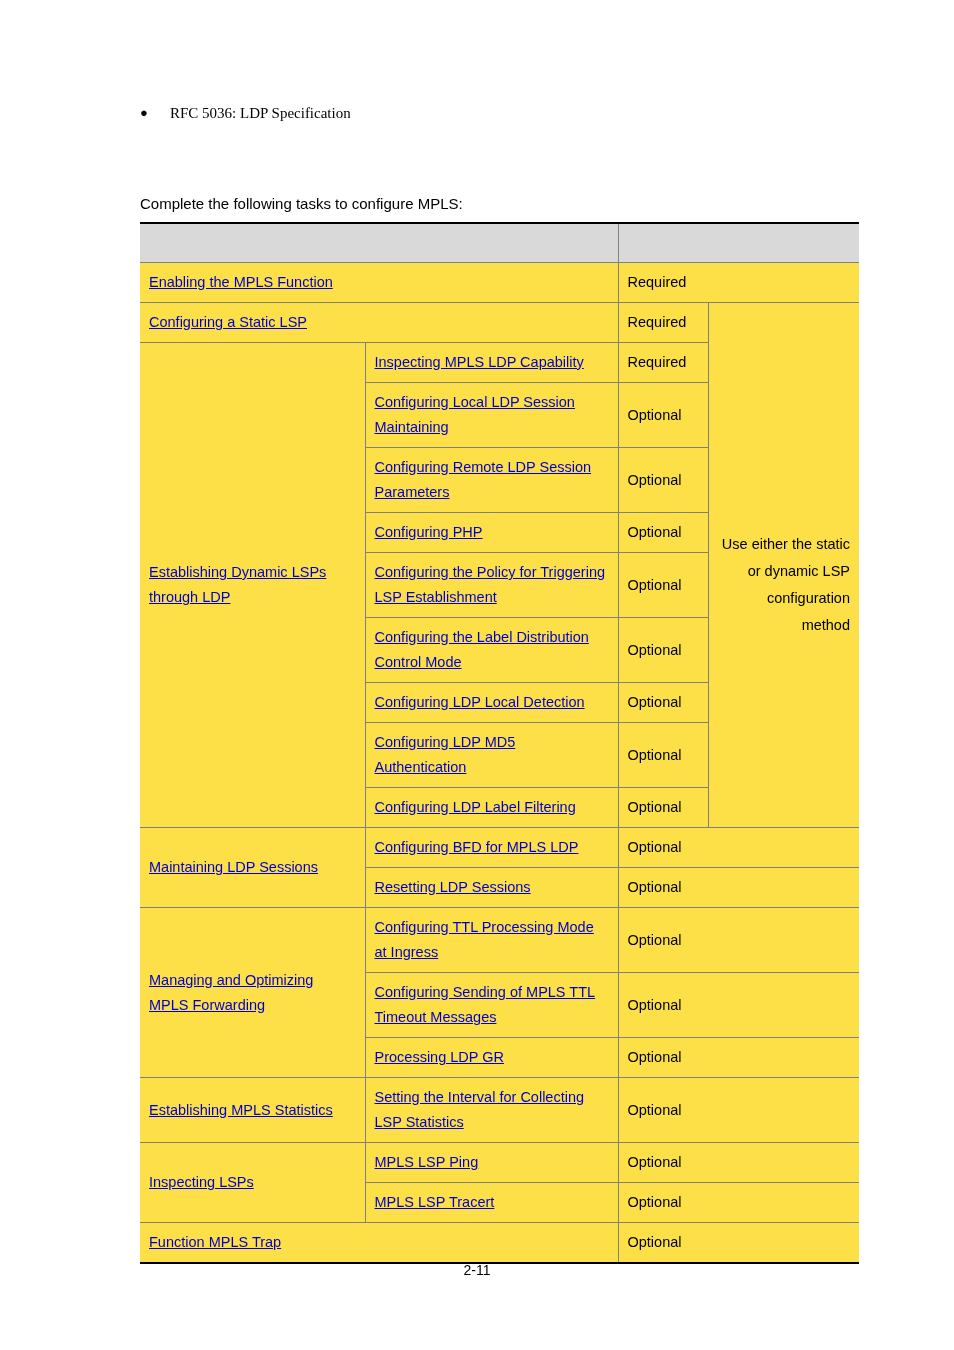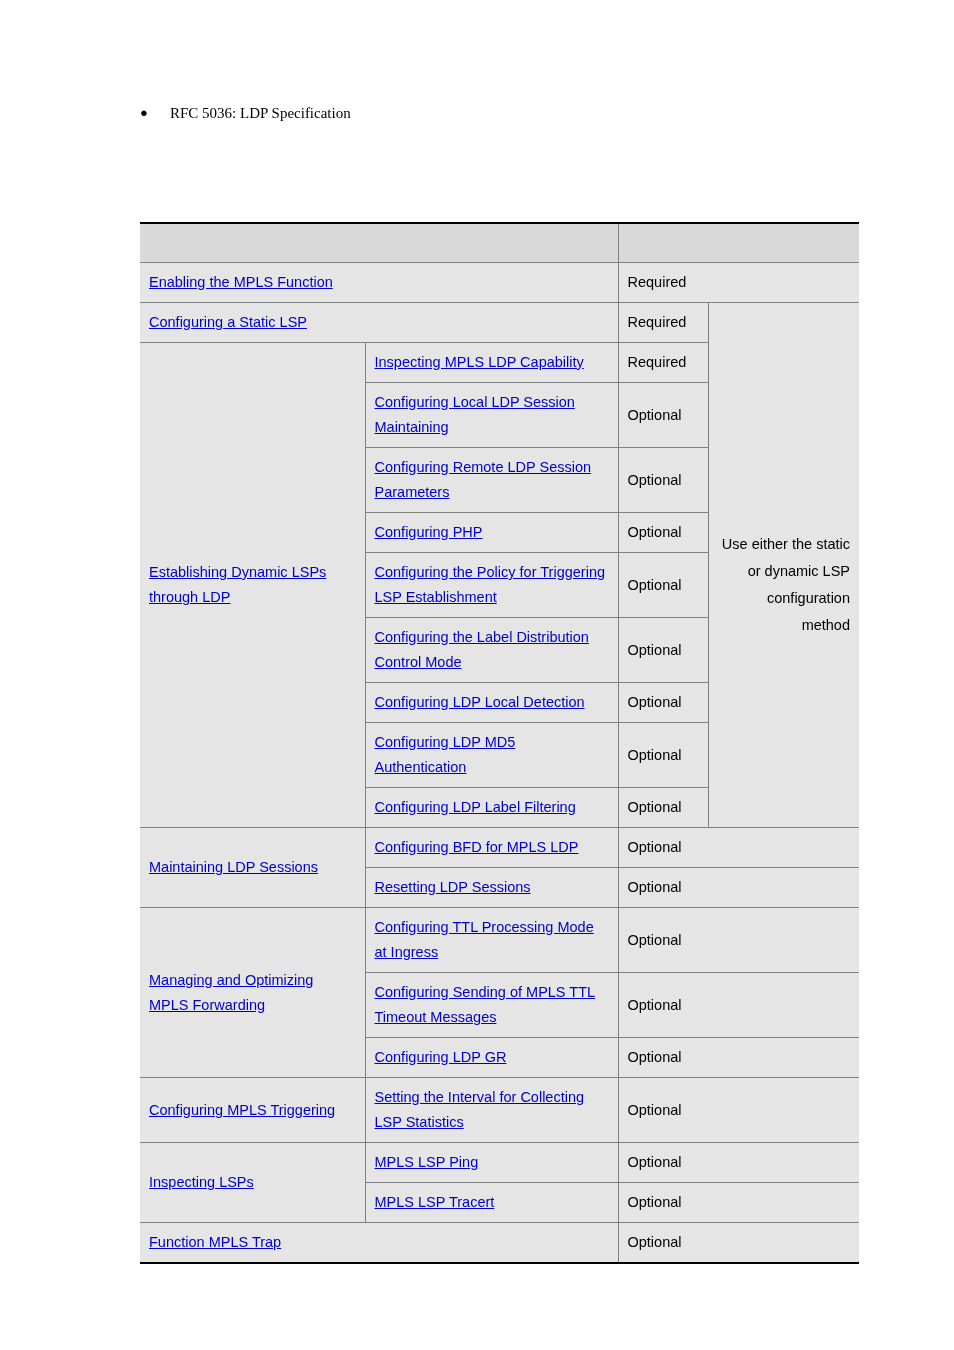--- a/index.html
+++ b/index.html
@@ -73,21 +73,21 @@
   table.cfg col.c2 { width: 253px; }
   table.cfg col.c3 { width: 90px; }
   table.cfg col.c4 { width: 151px; }
 
   table.cfg td {
     border: 1px solid #808080;
     padding: 7px 9px 7px 9px;
     vertical-align: middle;
     line-height: 25px;
     font-size: 14.5px;
-    background: #e5e5e5;
+    background: #fde047;
   }
   table.cfg tr.hdr td {
     background: #d9d9d9;
     height: 38px;
     padding: 0;
     border-top: 2px solid #000000;
     border-bottom: 1px solid #808080;
   }
   table.cfg td.nob-t { border-top: none; }
   table.cfg td.nob-b { border-bottom: none; text-align: right; }
@@ -140,20 +140,21 @@
 </head>
 <body>
 
 <div class="page">
 
   <div class="bullet-row">
     <span class="bullet-mark">●</span>
     <span class="bullet-text">RFC 5036: LDP Specification</span>
   </div>
 
+  <div class="intro">Complete the following tasks to configure MPLS:</div>
 
   <div class="tbl-wrap">
     <table class="cfg">
       <colgroup>
         <col class="c1">
           <col class="c2">
           <col class="c3">
           <col class="c4">
       </colgroup>
       <tbody>
@@ -276,28 +277,28 @@
 
         <tr>
           <td>
             <span class="doclink">Configuring Sending of MPLS TTL Timeout Messages</span>
           </td>
           <td class="plain edge-r" colspan="2">Optional</td>
         </tr>
 
         <tr>
           <td>
-            <span class="doclink">Configuring LDP GR</span>
+            <span class="doclink">Processing LDP GR</span>
           </td>
           <td class="plain edge-r" colspan="2">Optional</td>
         </tr>
 
         <tr>
           <td class="edge-l rowlabel">
-            <span class="doclink">Configuring MPLS Triggering</span>
+            <span class="doclink">Establishing MPLS Statistics</span>
           </td>
           <td>
             <span class="doclink">Setting the Interval for Collecting LSP Statistics</span>
           </td>
           <td class="plain edge-r" colspan="2">Optional</td>
         </tr>
 
         <tr>
           <td class="edge-l rowlabel" rowspan="2">
             <span class="doclink">Inspecting LSPs</span>
@@ -318,14 +319,15 @@
         <tr class="last">
           <td class="edge-l rowlabel" colspan="2">
             <span class="doclink">Function MPLS Trap</span>
           </td>
           <td class="plain edge-r" colspan="2">Optional</td>
         </tr>
       </tbody>
     </table>
   </div>
 
+  <div class="footer">2-11</div>
 
 </div>
 
 </body></html>

